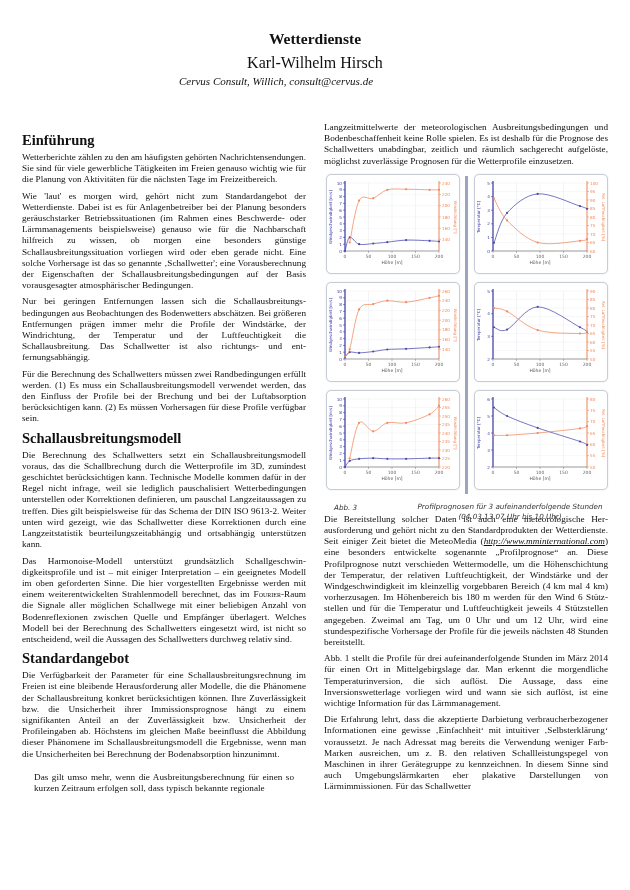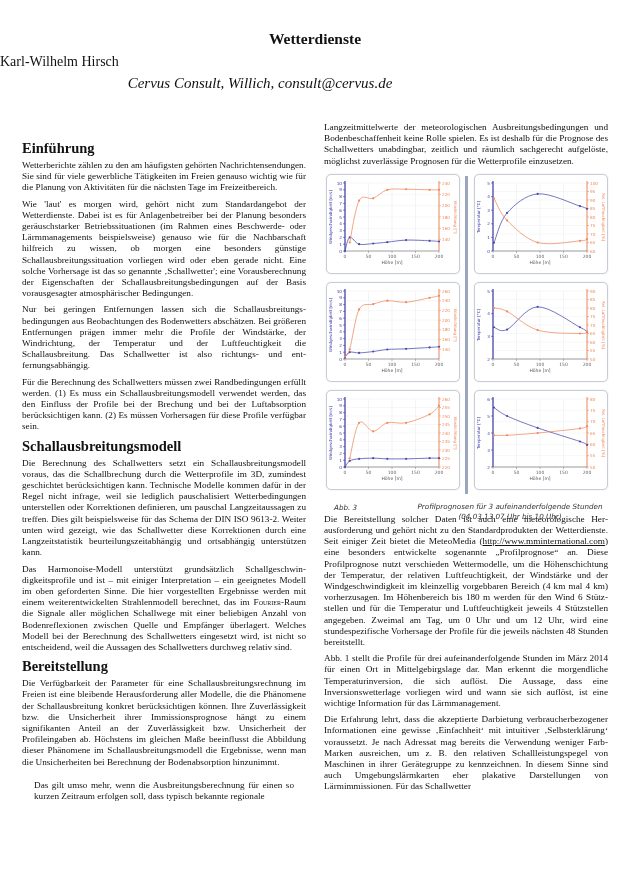--- a/index.html
+++ b/index.html
@@ -1,27 +1,27 @@
 <!DOCTYPE html>
 <html><head>
 <meta charset="utf-8">
 <style>
   html, body { margin: 0; padding: 0; background: #ffffff; }
   body { width: 630px; height: 890px; position: relative; overflow: hidden; font-family: "Liberation Serif", serif; color: #111; }
   .title { position: absolute; top: 30px; width: 630px; text-align: center; font-weight: bold; font-size: 15.5px; }
-  .author { position: absolute; top: 54px; width: 630px; font-size: 14px; }
-  .affil { position: absolute; top: 75px; width: 520px; text-align: center; font-size: 15px; font-style: italic; }
+  .author { position: absolute; top: 54px; width: 630px; text-align: center; font-size: 16px; }
+  .affil { position: absolute; top: 75px; width: 520px; text-align: center; font-size: 11px; font-style: italic; padding-left: 16px; }
   .col { position: absolute; width: 284px; font-size: 9.2px; line-height: 11.2px; text-align: justify; }
   .col.left { left: 22px; top: 124px; }
   .col.right { left: 324px; top: 122px; }
   .col p { margin: 0 0 5px 0; hyphens: manual; }
   .col h2 { margin: 4px 0 4px 0; font-size: 14.5px; font-weight: bold; line-height: 16px; }
-  .col h2.first { margin-top: 16px; }
+  .col h2.first { margin-top: 8px; }
   .sc { font-variant: small-caps; margin-top: 35px; }
-  a.link { color: #111; text-decoration: underline; }
+  a.link { color: #111; text-decoration: underline; font-style: italic; }
   .figure { position: relative; width: 290px; height: 336px; margin: 4px 0 6px -4px; }
   .fig-divider { position: absolute; left: 145px; top: 4px; width: 3px; height: 318px; background: #9aa6bd; }
   .panel { position: absolute; width: 132px; height: 98px; border: 1px solid #c8ccd4; border-radius: 5px; background: #fff; box-shadow: 0 0 2px #e0e4ea; }
   .panel svg { position: absolute; left: 0; top: 0; }
   .caption { position: absolute; left: 0; top: 330px; width: 290px; font-family: "DejaVu Sans", sans-serif; font-style: italic; font-size: 7.2px; color: #333; }
   .caption .abb { position: absolute; left: 14px; top: 0; }
   .caption .ctext { position: absolute; left: 90px; top: 0; width: 200px; text-align: center; line-height: 10px; }
 </style>
 </head>
 <body>
@@ -36,21 +36,21 @@
   <h2 class="first">Einführung</h2>
   <p>Wetterberichte zählen zu den am häufigsten gehörten Nachrichten­sendungen. Sie sind für viele gewerbliche Tätigkeiten im Freien ge­nauso wichtig wie für die Planung von Aktivitäten für die nächsten Tage im Freizeitbereich.</p>
   <p>Wie 'laut' es morgen wird, gehört nicht zum Standardangebot der Wetterdienste. Dabei ist es für Anlagenbetreiber bei der Planung be­sonders geräuschstarker Betriebssituationen (im Rahmen eines Be­schwerde- oder Lärmmanagements beispielsweise) genauso wie für die Nachbarschaft hilfreich zu wissen, ob morgen eine besonders günstige Schallausbreitungssituation vorliegen wird oder eben ge­rade nicht. Eine solche Vorhersage ist das so genannte ‚Schallwet­ter'; eine Vorausberechnung der Eigenschaften der Schallausbrei­tungsbedingungen auf der Basis vorausgesagter atmosphärischer Be­dingungen.</p>
   <p>Nur bei geringen Entfernungen lassen sich die Schallausbreitungs­bedingungen aus Beobachtungen des Bodenwetters abschätzen. Bei größeren Entfernungen prägen immer mehr die Profile der Wind­stärke, der Windrichtung, der Temperatur und der Luftfeuchtigkeit die Schallausbreitung. Das Schallwetter ist also richtungs- und ent­fernungsabhängig.</p>
   <p>Für die Berechnung des Schallwetters müssen zwei Randbedingun­gen erfüllt werden. (1) Es muss ein Schallausbreitungsmodell ver­wendet werden, das den Einfluss der Profile bei der Brechung und bei der Luftabsorption berücksichtigen kann. (2) Es müssen Vorher­sagen für diese Profile verfügbar sein.</p>
 
   <h2>Schallausbreitungsmodell</h2>
   <p>Die Berechnung des Schallwetters setzt ein Schallausbreitungsmo­dell voraus, das die Schallbrechung durch die Wetterprofile im 3D, zumindest geschichtet berücksichtigen kann. Technische Modelle kommen dafür in der Regel nicht infrage, weil sie lediglich pauscha­lisiert Wetterbedingungen unterstellen oder Korrektionen definieren, um pauschal Langzeitaussagen zu treffen. Dies gilt beispielsweise für das Schema der DIN ISO 9613-2. Weiter unten wird gezeigt, wie das Schallwetter diese Korrektionen durch eine Langzeitstatistik be­urteilungszeitabhängig und ortsabhängig unterstützen kann.</p>
   <p><span>Das Harmonoise-Modell unterstützt grundsätzlich Schallgeschwin­digkeitsprofile und ist – mit einiger Interpretation – ein geeignetes Modell im oben geforderten Sinne. Die hier vorgestellten Ergebnisse werden mit einem weiterentwickelten Strahlenmodell berechnet, das im </span><span class="sc">Fourier</span><span>-Raum die Signale aller möglichen Schallwege mit einer beliebigen Anzahl von Bodenreflexionen zwischen Quelle und Emp­fänger überlagert. Welches Modell bei der Berechnung des Schall­wetters eingesetzt wird, ist nicht so entscheidend, weil die Aussagen des Schallwetters durchweg relativ sind.</span></p>
 
-  <h2>Bereitstellung</h2>
+  <h2>Standardangebot</h2>
   <p>Die Verfügbarkeit der Parameter für eine Schallausbreitungsrech­nung im Freien ist eine bleibende Herausforderung aller Modelle, die die Phänomene der Schallausbreitung konkret berücksichtigen kön­nen. Ihre Zuverlässigkeit bzw. die Unsicherheit ihrer Immissions­prognose hängt zu einem signifikanten Anteil an der Zuverlässigkeit bzw. Unsicherheit der Profileingaben ab. Höchstens im gleichen Maße beeinflusst die Abbildung dieser Phänomene im Schallaus­breitungsmodell die Ergebnisse, wenn man die Unsicherheiten bei Berechnung der Bodenabsorption hinzunimmt.</p>
   <p style="margin:12px;"><span id="p2-left">Das gilt umso mehr, wenn die Ausbreitungsberechnung für einen so kurzen Zeitraum erfolgen soll, dass typisch bekannte regionale</span></p>
 </div>
 
 <div class="col right">
   <p><span id="p2-right">Langzeitmittelwerte der meteorologischen Ausbreitungsbedingun­gen und Bodenbeschaffenheit keine Rolle spielen. Es ist deshalb für die Prognose des Schallwetters unabdingbar, zeitlich und räumlich sachgerecht aufgelöste, möglichst zuverlässige Prognosen für die Wetterprofile einzusetzen.</span></p>
 
   <div class="figure">
     <div class="fig-divider"></div>
     <div class="panel" style="left:6px; top:2px;">

